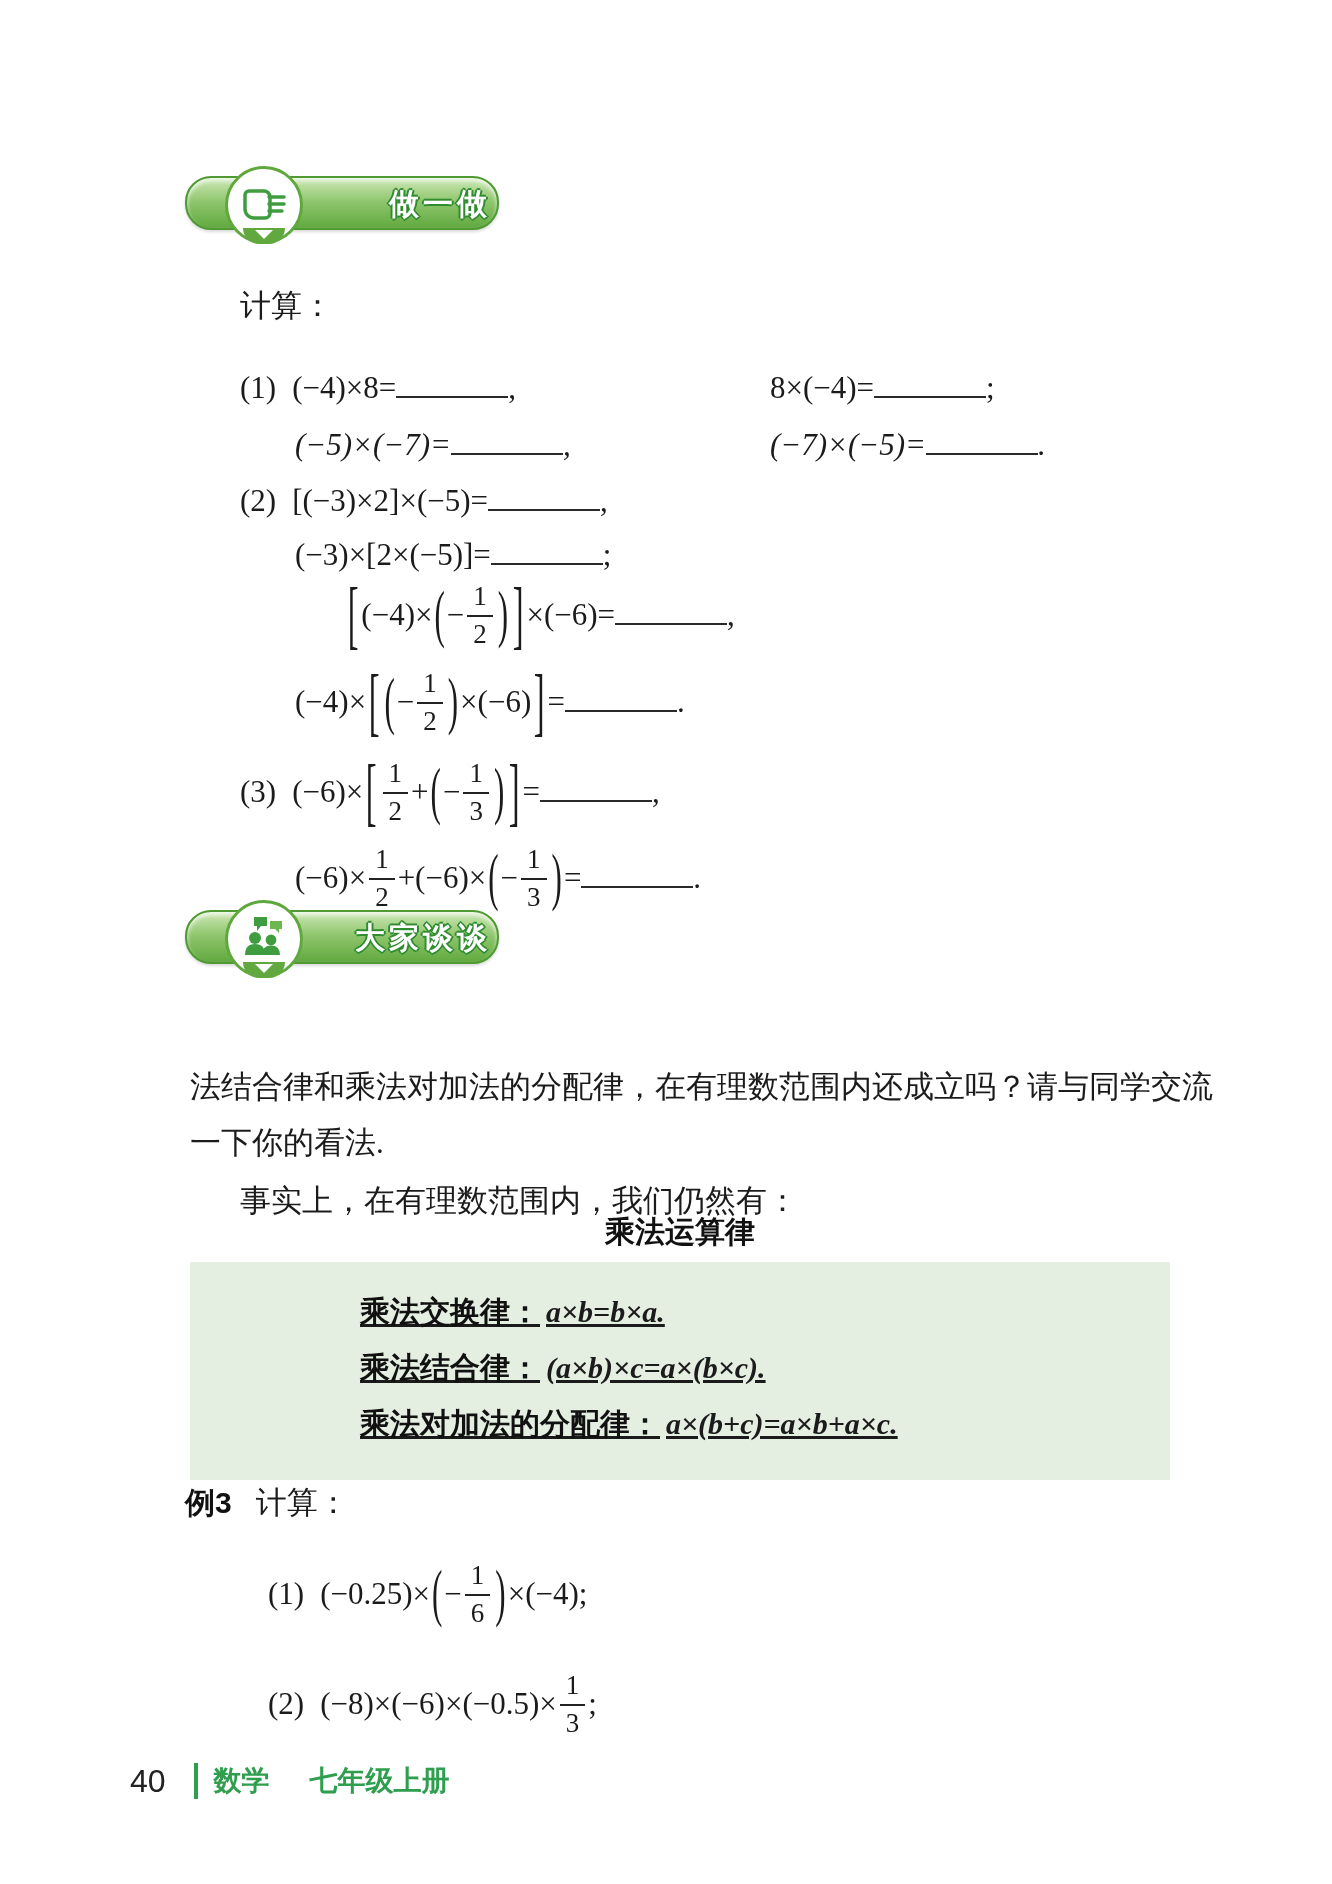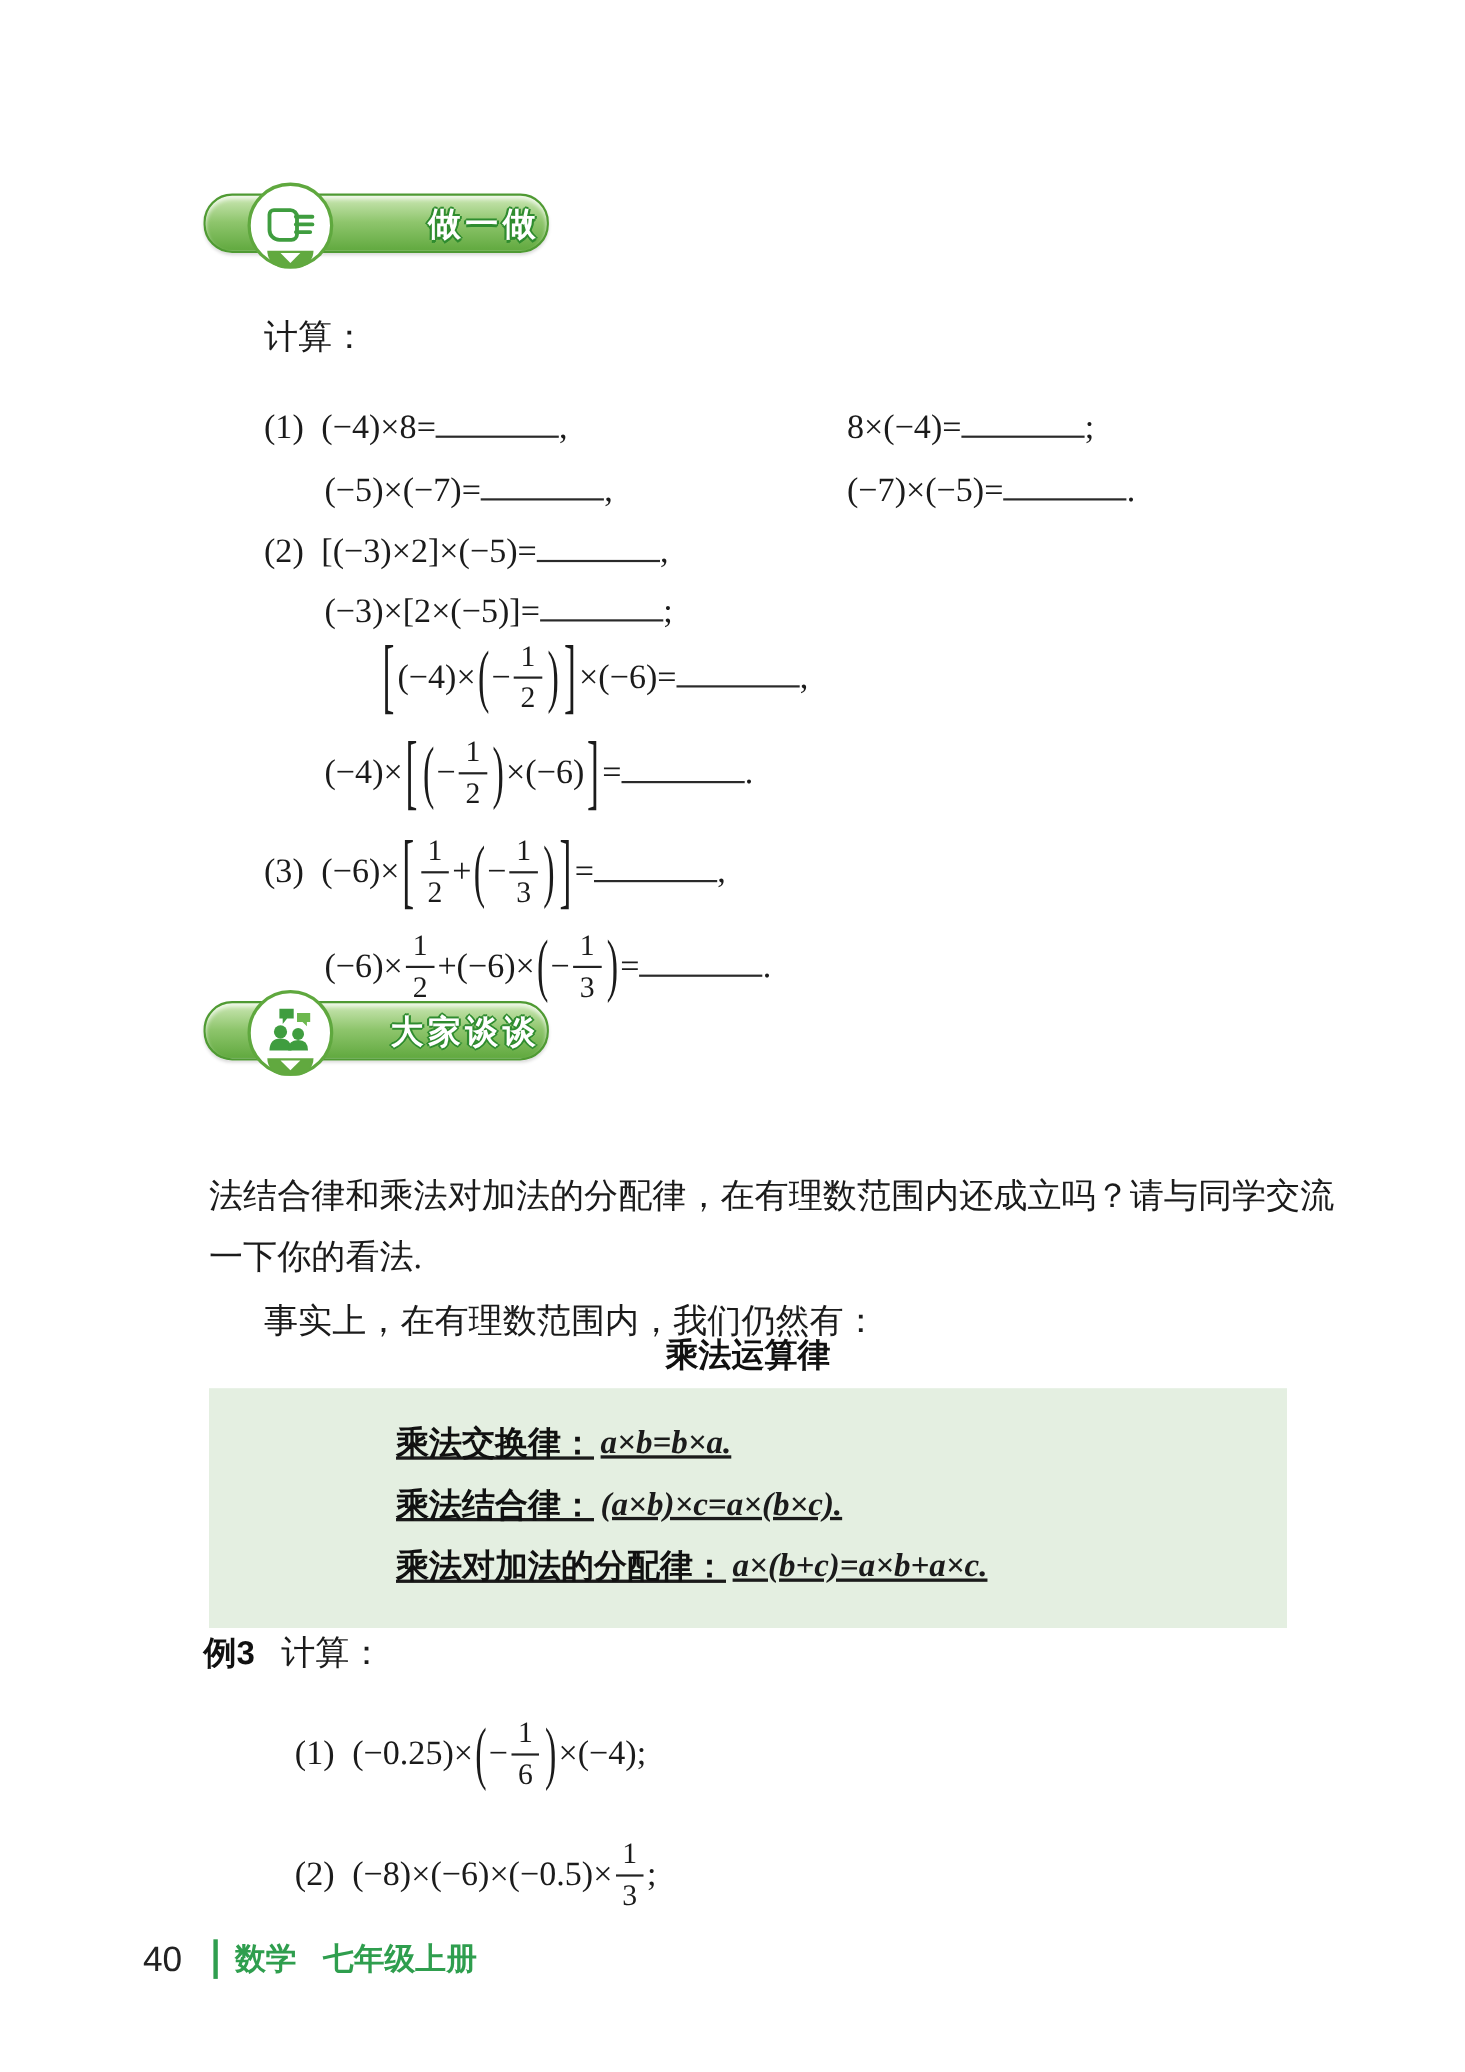--- a/index.html
+++ b/index.html
@@ -95,21 +95,21 @@
     <div class="label">做一做</div>
   </div>
 
   <div class="abs cn" style="left:240px; top:285px;">计算：</div>
 
   <div class="abs math" style="left:240px; top:370px;">
     <span class="label-sp">(1)</span><span>(−4)×8=</span><span class="blank"></span><span>,</span>
     <span class="abs" style="left:530px; top:0;"><span>8×(−4)=</span><span class="blank"></span><span>;</span></span>
   </div>
 
-  <div class="abs math" style="left:295px; top:427px;">
+  <div class="abs math" style="left:295px; top:427px;font-style:italic;">
     <span>(−5)×(−7)=</span><span class="blank"></span><span>,</span>
     <span class="abs" style="left:475px; top:0;"><span>(−7)×(−5)=</span><span class="blank"></span><span>.</span></span>
   </div>
 
   <div class="abs math" style="left:240px; top:483px;">
     <span class="label-sp">(2)</span><span>[(−3)×2]×(−5)=</span><span class="blank"></span><span>,</span>
   </div>
 
   <div class="abs math" style="left:295px; top:537px;">
     <span>(−3)×[2×(−5)]=</span><span class="blank"></span><span>;</span>
@@ -250,16 +250,16 @@
         <span class="num">1</span>
         <span class="den">3</span>
       </span>
     <span>;</span>
   </div>
 
   <div class="abs" style="left:130px; top:1762px; display:flex; align-items:center;">
     <span class="footer-num">40</span>
     <span class="footer-bar" style="margin:0 16px 0 28px;"></span>
     <span class="footer-text">数学</span>
-    <span class="footer-text" style="margin-left:24px;">七年级上册</span>
+    <span class="footer-text" style="margin-left:40px;">七年级上册</span>
   </div>
 
 </div>
 
 </body></html>

